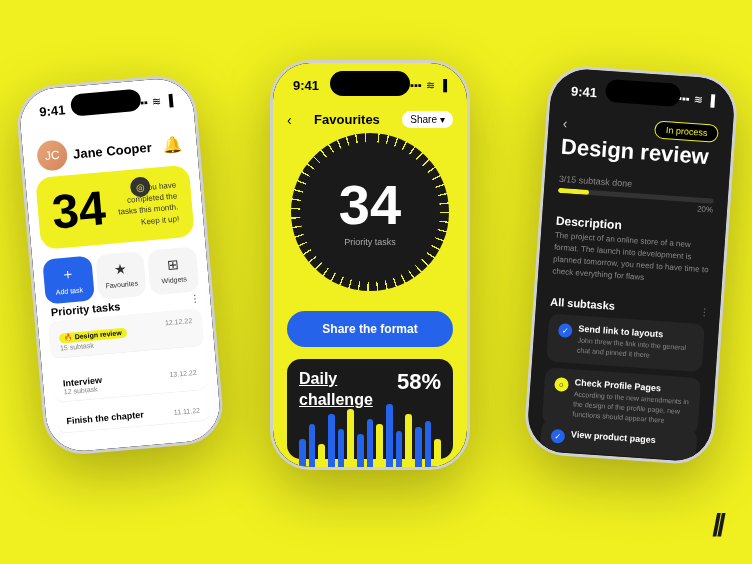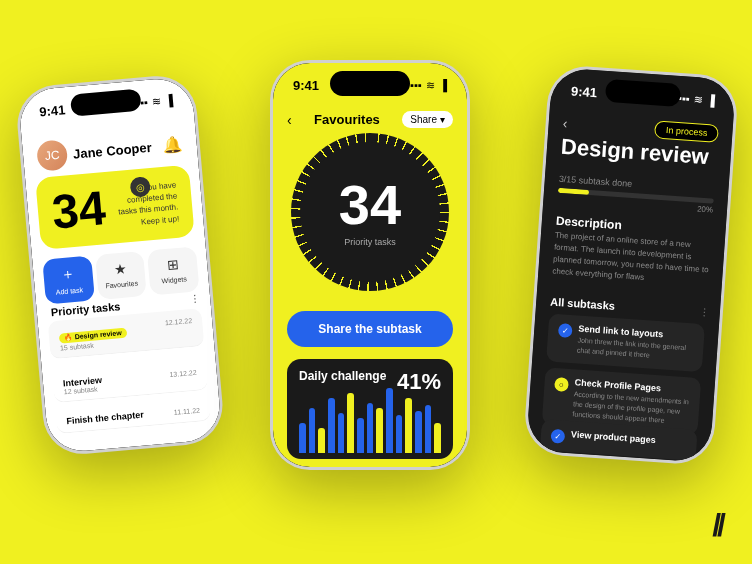--- a/index.html
+++ b/index.html
@@ -261,21 +261,21 @@
       border-radius: 14px;
       padding: 10px 12px;
       height: 100px;
     }
     .p2-daily-header {
       display: flex;
       justify-content: space-between;
       align-items: flex-start;
       margin-bottom: 8px;
     }
-    .p2-daily-title { font-size: 12px; font-weight: 700; color: #fff; line-height: 1.3; }
+    .p2-daily-title { font-size: 16px; font-weight: 700; color: #fff; line-height: 1.3; text-decoration: underline; }
     .p2-daily-pct { font-size: 22px; font-weight: 900; color: #fff; }
     .p2-bars {
       display: flex;
       align-items: flex-end;
       gap: 3px;
       height: 50px;
     }
     .p2-bar {
       flex: 1;
       border-radius: 3px 3px 0 0;
@@ -507,28 +507,28 @@
 
       <div class="p2-circle-wrap">
         <div class="p2-circle-spikes"></div>
         <div class="p2-circle-inner">
           <span class="p2-big-num">34</span>
           <span class="p2-completed">Priority tasks</span>
         </div>
       </div>
 
       <div class="p2-share-btn">
-        <span>Share the subtask</span>
+        <span>Share the format</span>
       </div>
 
       <div class="p2-daily">
         <div class="p2-daily-header">
           <span class="p2-daily-title">Daily
 challenge</span>
-          <span class="p2-daily-pct">41%</span>
+          <span class="p2-daily-pct">58%</span>
         </div>
         <div class="p2-bars" id="bar-chart">
             <div class="p2-bar" style="height: 30px; background: rgb(37, 99, 235);"></div>
             <div class="p2-bar" style="height: 45px; background: rgb(37, 99, 235);"></div>
             <div class="p2-bar" style="height: 25px; background: rgb(240, 240, 32);"></div>
             <div class="p2-bar" style="height: 55px; background: rgb(37, 99, 235);"></div>
             <div class="p2-bar" style="height: 40px; background: rgb(37, 99, 235);"></div>
             <div class="p2-bar" style="height: 60px; background: rgb(240, 240, 32);"></div>
             <div class="p2-bar" style="height: 35px; background: rgb(37, 99, 235);"></div>
             <div class="p2-bar" style="height: 50px; background: rgb(37, 99, 235);"></div>

